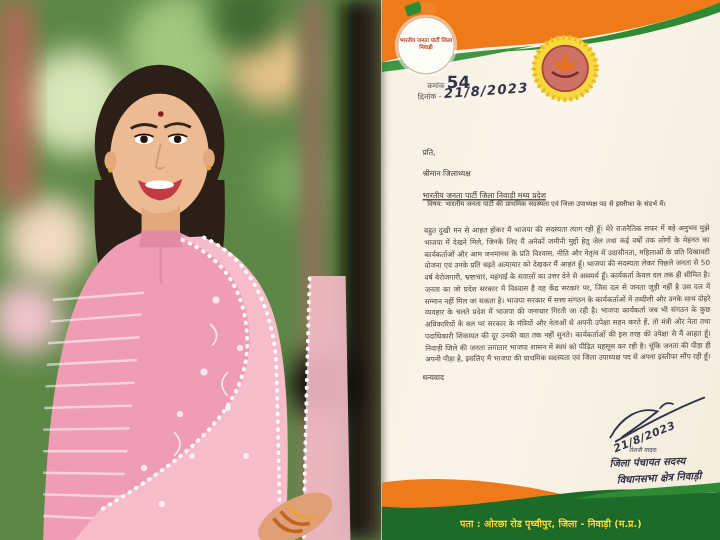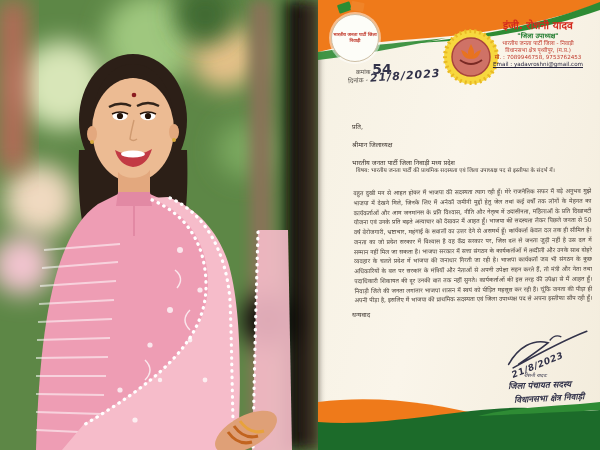--- a/index.html
+++ b/index.html
@@ -181,41 +181,33 @@
       <path d="M39,22 C37,28 35,31 29,31 C32,25 35,23 39,22 Z" fill="#e8731f"></path>
       <path d="M18,32 Q29,40 40,32" stroke="#7a2a24" stroke-width="2" fill="none"></path>
     </svg>
 
     <div class="abs flag flag-green"></div>
     <div class="abs flag flag-orange"></div>
     <div class="abs logo-circle">
       <span>भारतीय जनता पार्टी जिला निवाड़ी</span>
     </div>
 
-    <div class="abs name-block">
-      <div class="lh-name">इंजी. रोशनी यादव</div>
-      <div class="lh-desig">"जिला उपाध्यक्ष"</div>
-      <div class="lh-small">भारतीय जनता पार्टी जिला - निवाड़ी</div>
-      <div class="lh-small">विधानसभा क्षेत्र पृथ्वीपुर, (म.प्र.)</div>
-      <div class="lh-small">मो. : 7089946758, 9753762453</div>
-      <div class="lh-email">Email : yadavroshni@gmail.com</div>
-    </div>
 
     <div class="abs serial">
       <span>क्रमांक</span>
       <b>54</b>
     </div>
     <div class="abs date-line">
       <span>दिनांक -</span>
       <b>21/8/2023</b>
     </div>
 
     <div class="abs addr" style="top:103px;">प्रति,</div>
     <div class="abs addr" style="top:121px;">श्रीमान जिलाध्यक्ष</div>
-    <div class="abs addr" style="top:139px;">भारतीय जनता पार्टी जिला निवाड़ी मध्य प्रदेश</div>
+    <div class="abs addr" style="top:139px;text-decoration:underline;">भारतीय जनता पार्टी जिला निवाड़ी मध्य प्रदेश</div>
 
     <div class="abs subject">विषय: भारतीय जनता पार्टी की प्राथमिक सदस्यता एवं जिला उपाध्यक्ष पद से इस्तीफा के संदर्भ में।</div>
 
     <div class="abs body-text">बहुत दुखी मन से आहत होकर मैं भाजपा की सदस्यता त्याग रही हूँ। मेरे राजनैतिक सफर में बड़े अनुभव मुझे भाजपा में देखने मिले, जिनके लिए मैं अनेकों जमीनी मुद्दों हेतु जेल तथा कई वर्षों तक लोगों के मेहनत का कार्यकर्ताओं और आम जनमानस के प्रति विश्वास, नीति और नेतृत्व में उदासीनता, महिलाओं के प्रति दिखावटी योजना एवं उनके प्रति बढ़ते अत्याचार को देखकर मैं आहत हूँ। भाजपा की सदस्यता लेकर पिछले जनता से 50 वर्ष बेरोजगारी, भ्रष्टाचार, महंगाई के सवालों का उत्तर देने से असमर्थ हूँ। कार्यकर्ता केवल दल तक ही सीमित है। जनता का जो प्रदेश सरकार में विश्वास है वह केंद्र सरकार पर, जिस दल से जनता जुड़ी नहीं है उस दल में सम्मान नहीं मिल जा सकता है। भाजपा सरकार में सत्ता संगठन के कार्यकर्ताओं में तब्दीली और उनके साथ दोहरे व्यवहार के चलते प्रदेश में भाजपा की जनाधार गिरती जा रही है। भाजपा कार्यकर्ता जब भी संगठन के कुछ अधिकारियों के बल पर सरकार के मंत्रियों और नेताओं से अपनी उपेक्षा सहन करते हैं, तो मंत्री और नेता तथा पदाधिकारी शिकायत की दूर उनकी बात तक नहीं सुनते। कार्यकर्ताओं की इस तरह की उपेक्षा से मैं आहत हूँ। निवाड़ी जिले की जनता लगातार भाजपा शासन में स्वयं को पीड़ित महसूस कर रही है। चूंकि जनता की पीड़ा ही अपनी पीड़ा है, इसलिए मैं भाजपा की प्राथमिक सदस्यता एवं जिला उपाध्यक्ष पद से अपना इस्तीफा सौंप रही हूँ।</div>
 
     <div class="abs closing">धन्यवाद</div>
 
     <svg class="abs sig-svg" width="92" height="34" viewBox="0 0 92 34">
       <path d="M6,26 C18,10 34,4 48,10 C38,16 26,22 16,27 M10,30 C36,20 62,10 88,4" stroke="#33334a" stroke-width="1.6" fill="none" stroke-linecap="round"></path>
       <path d="M50,8 q6,-6 12,-2" stroke="#33334a" stroke-width="1.4" fill="none"></path>
@@ -223,15 +215,16 @@
     <div class="abs sig-date hand">21/8/2023</div>
     <div class="abs sig-name hand">रोशनी यादव:</div>
     <div class="abs sig-line1 hand">जिला पंचायत सदस्य</div>
     <div class="abs sig-line2 hand">विधानसभा क्षेत्र निवाड़ी</div>
 
     <svg class="abs ftr-svg" width="282" height="56" viewBox="0 0 282 56">
       <path d="M0,8 C60,0 120,10 168,22 C110,30 48,34 0,30 Z" fill="#ef7a1a"></path>
       <path d="M0,28 C70,34 150,12 210,14 C240,15 266,18 282,16 L282,56 L0,56 Z" fill="#1c6b2a"></path>
       <path d="M160,22 C200,12 250,12 282,8 L282,16 C250,18 200,20 160,22 Z" fill="#2e8b34"></path>
     </svg>
+    <div class="abs footer-text">पता : ओरछा रोड पृथ्वीपुर, जिला - निवाड़ी (म.प्र.)</div>
 
   </div>
 </div>
 
 </body></html>

